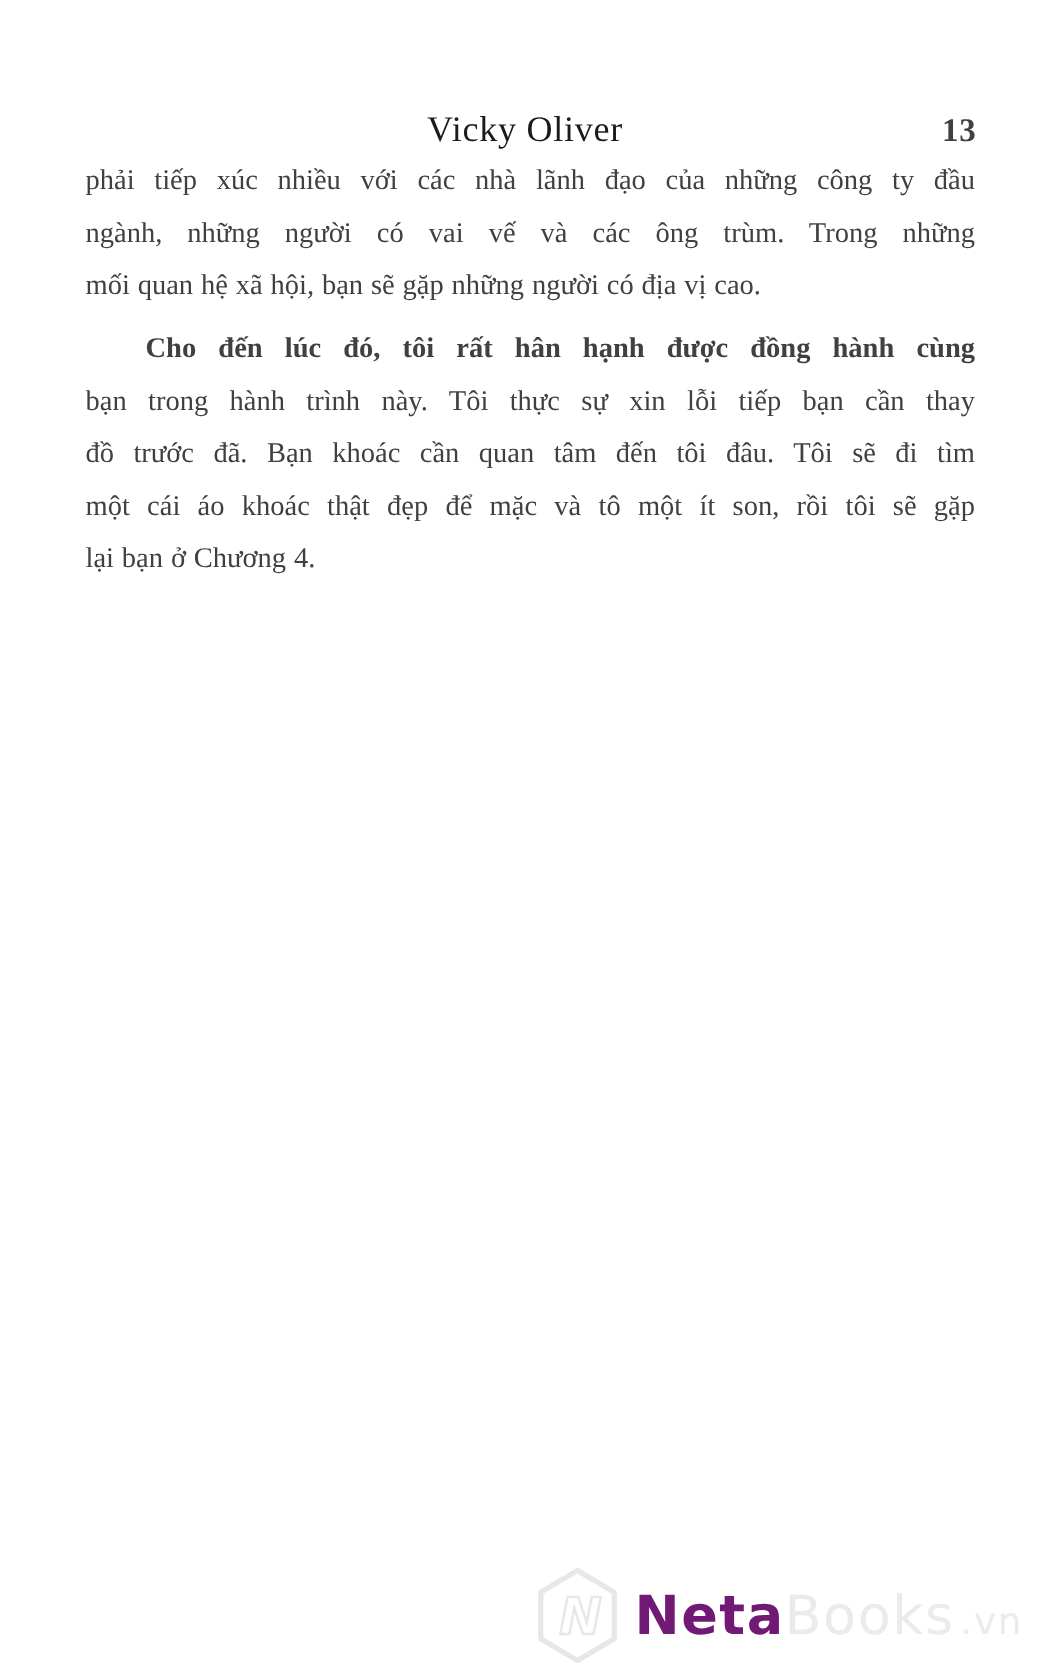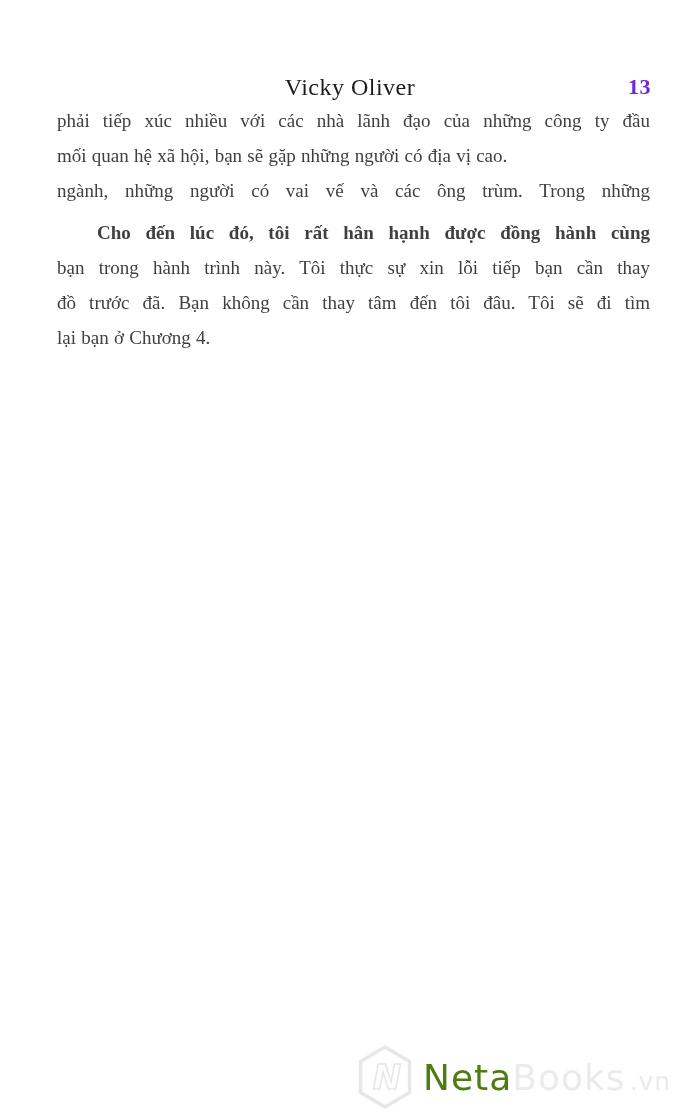--- a/index.html
+++ b/index.html
@@ -36,21 +36,21 @@
     color: #1b1b1b;
   }
   .page-number {
     position: absolute;
     right: 49px;
     top: 1px;
     font-size: 22px;
     line-height: 28px;
     font-weight: bold;
     letter-spacing: 0.5px;
-    color: #6d28d9;
+    color: #404040;
   }
 
   
   .body-text {
     position: absolute;
     top: 103px;
     left: 57px;
     width: 593px;
     font-size: 19px;
     line-height: 35px;
@@ -86,22 +86,22 @@
   }
   .wm-logo { display: block; flex: 0 0 auto; }
   .wm-text {
     margin-left: 10px;
     font-family: "DejaVu Sans", "Liberation Sans", sans-serif;
     white-space: nowrap;
     letter-spacing: 1px;
   }
   .wm-bold {
     font-size: 36px;
-    font-weight: 400;
-    color: #4d7c0f;
+    font-weight: 700;
+    color: #701a75;
   }
   .wm-light {
     font-size: 36px;
     font-weight: 400;
     color: #ebebeb;
   }
   .wm-tld {
     font-size: 25px;
     font-weight: 400;
     color: #ebebeb;
@@ -114,28 +114,29 @@
 <div class="book-page">
 
   <div class="running-header">
     <div class="running-title">Vicky Oliver</div>
     <div class="page-number">13</div>
   </div>
 
   <div class="body-text">
     <div class="para">
       <div class="text-line">phải tiếp xúc nhiều với các nhà lãnh đạo của những công ty đầu</div>
+      <div class="text-line">ngành, những người có vai vế và các ông trùm. Trong những</div>
       <div class="text-line last-line">mối quan hệ xã hội, bạn sẽ gặp những người có địa vị cao.</div>
-      <div class="text-line">ngành, những người có vai vế và các ông trùm. Trong những</div>
     </div>
 
     <div class="para">
       <div class="text-line first-indent">Cho đến lúc đó, tôi rất hân hạnh được đồng hành cùng</div>
       <div class="text-line">bạn trong hành trình này. Tôi thực sự xin lỗi tiếp bạn cần thay</div>
-      <div class="text-line">đồ trước đã. Bạn không cần thay tâm đến tôi đâu. Tôi sẽ đi tìm</div>
+      <div class="text-line">đồ trước đã. Bạn khoác cần quan tâm đến tôi đâu. Tôi sẽ đi tìm</div>
+      <div class="text-line">một cái áo khoác thật đẹp để mặc và tô một ít son, rồi tôi sẽ gặp</div>
       <div class="text-line last-line">lại bạn ở Chương 4.</div>
     </div>
   </div>
 
   <div class="watermark">
     <svg class="wm-logo" width="56" height="64" viewBox="0 0 56 64" xmlns="http://www.w3.org/2000/svg">
       <polygon points="28,2 52.5,16.5 52.5,47.5 28,62 3.5,47.5 3.5,16.5" fill="none" stroke="#e7e7e7" stroke-width="3.5" stroke-linejoin="round"></polygon>
       <text x="30" y="44" text-anchor="middle" font-family="DejaVu Sans, sans-serif" font-size="34" font-weight="bold" font-style="italic" fill="none" stroke="#e7e7e7" stroke-width="1.6">N</text>
     </svg>
     <div class="wm-text">

